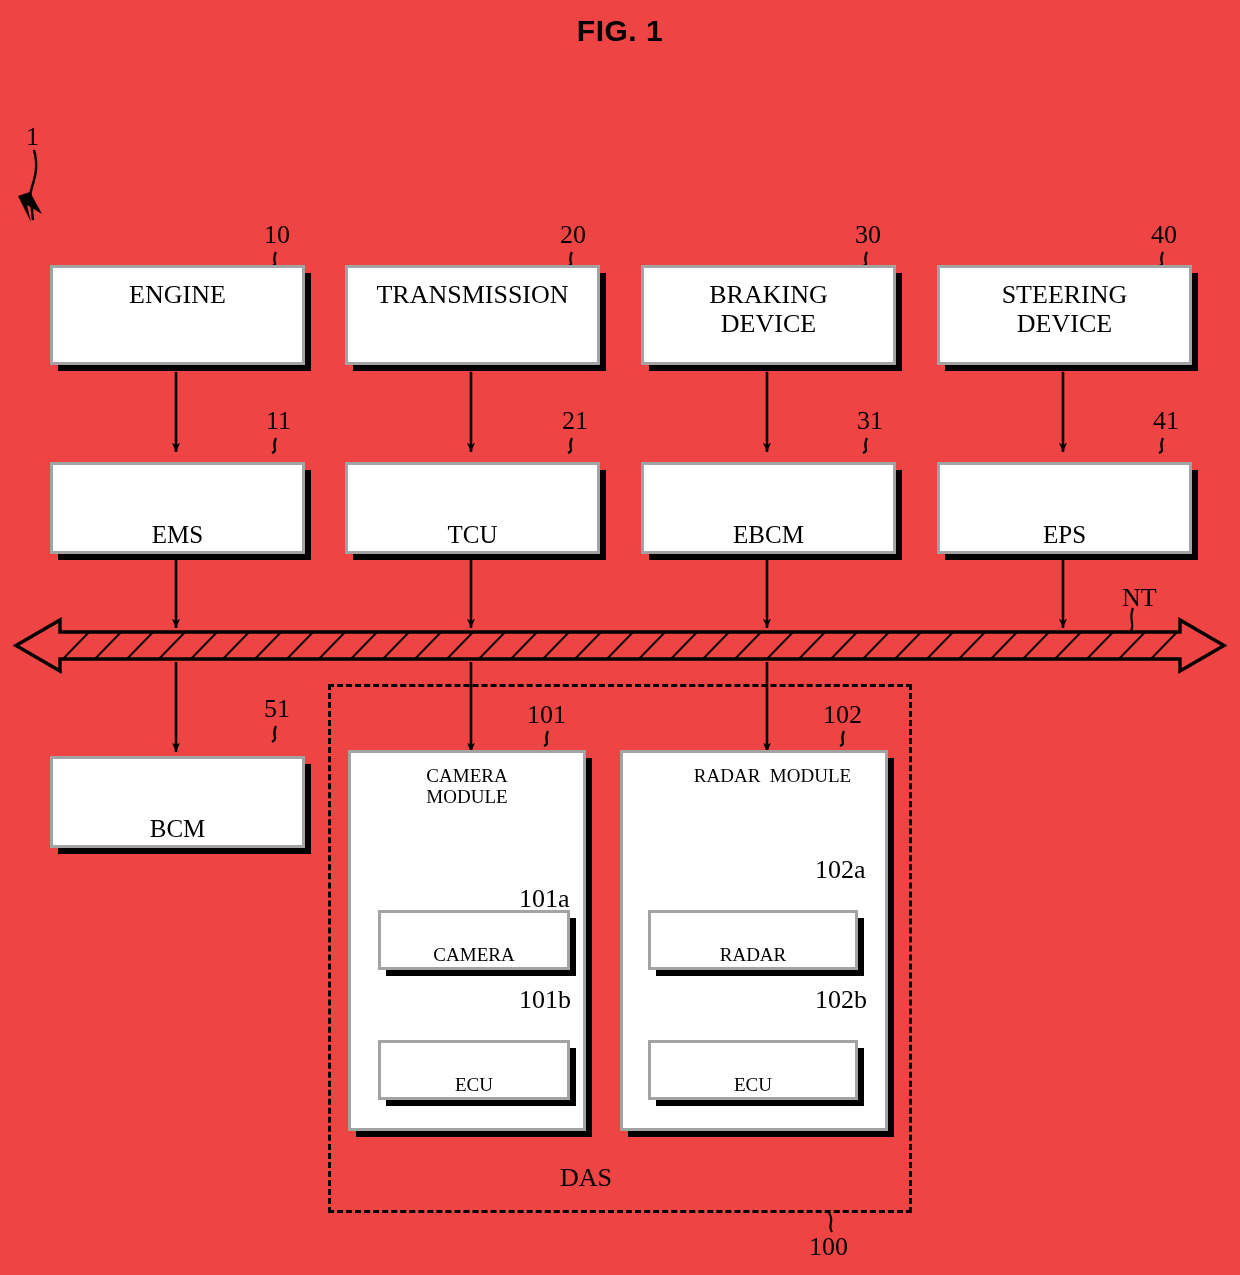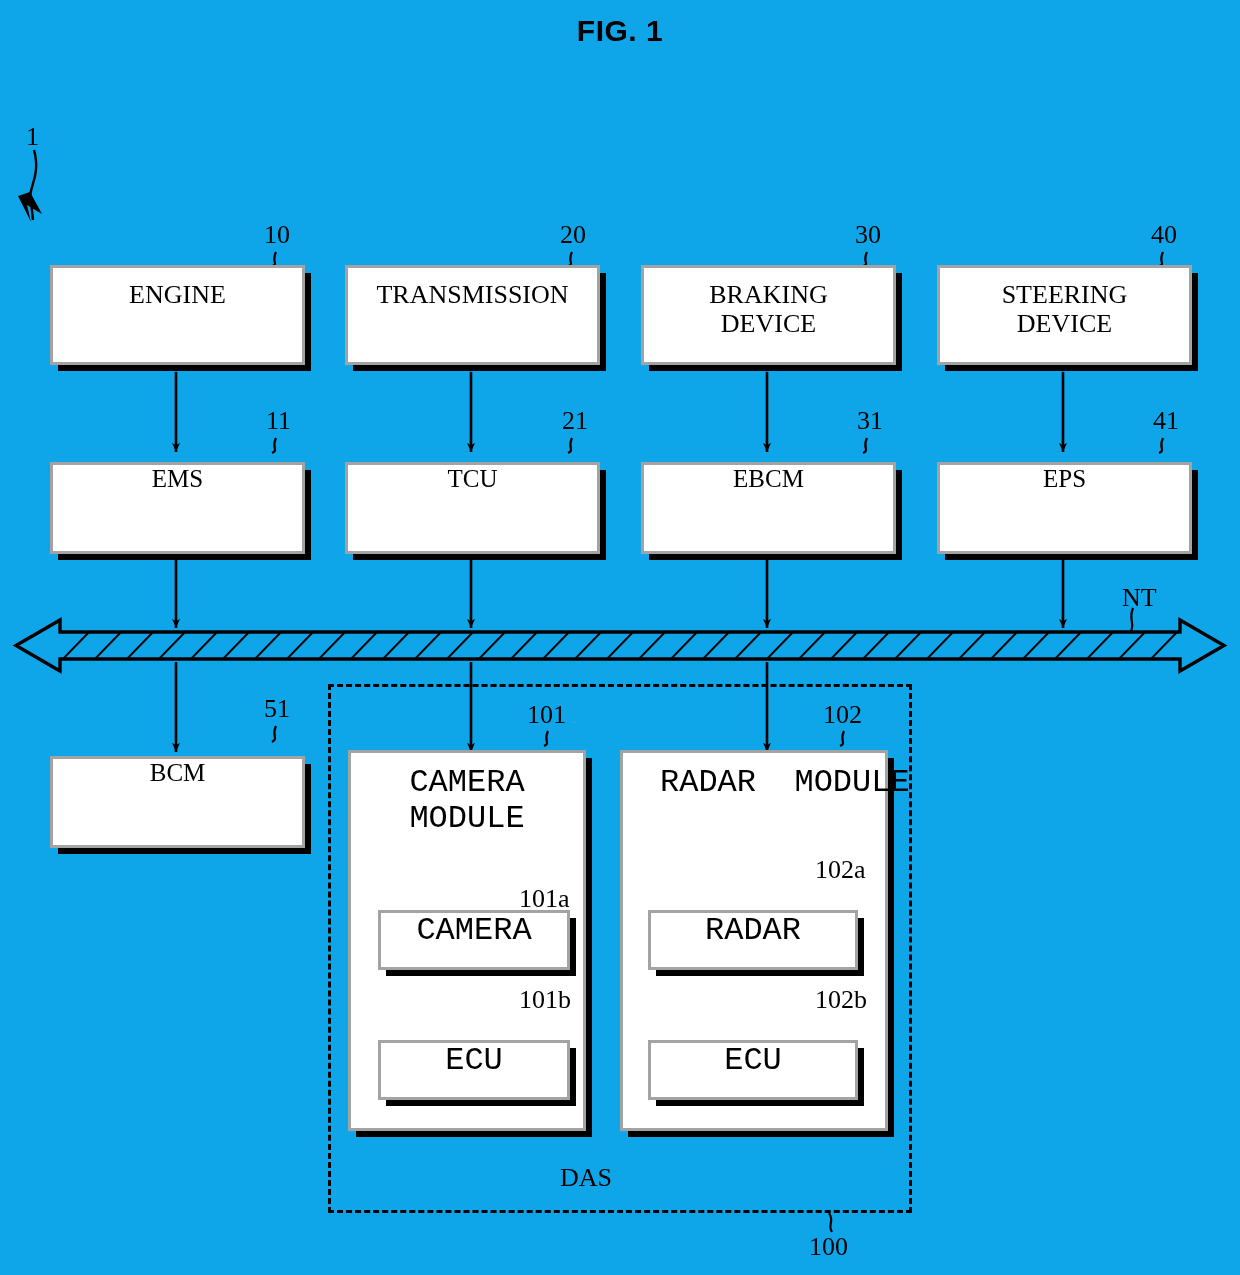--- a/index.html
+++ b/index.html
@@ -8,21 +8,21 @@
     background: #ffffff;
   }
   body {
     font-family: "Liberation Serif", "DejaVu Serif", serif;
     color: #000000;
   }
   #fig {
     position: relative;
     width: 1240px;
     height: 1275px;
-    background: #0ea5e9;
+    background: #ef4444;
     overflow: hidden;
   }
   #fig svg.layer {
     position: absolute;
     left: 0;
     top: 0;
     width: 1240px;
     height: 1275px;
     pointer-events: none;
   }
@@ -48,25 +48,25 @@
     align-items: flex-start;
     justify-content: center;
     text-align: center;
     line-height: 1.12;
   }
   .blk > .txt {
     display: block;
     width: 100%;
   }
   .blk.top-pad > .txt { padding-top: 12px; }
-  .blk.mid { align-items: flex-start; }
+  .blk.mid { align-items: flex-end; }
   .blk.mid > .txt { padding-bottom: 2px; }
   .lbl-lg { font-size: 26px; }
   .lbl-md { font-size: 25px; }
-  .lbl-sm { font-size: 32px; font-family: Liberation Mono, monospace; }
+  .lbl-sm { font-size: 19px; }
   
   .dashed-box {
     position: absolute;
     box-sizing: border-box;
     border: 3px dashed #000;
     background: transparent;
   }
   
   .refnum {
     position: absolute;

